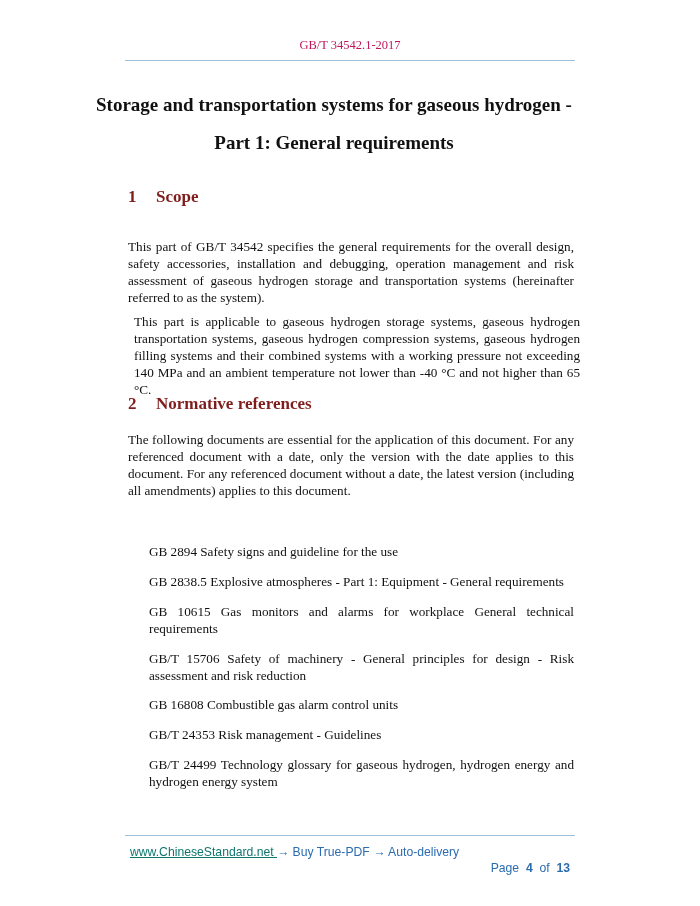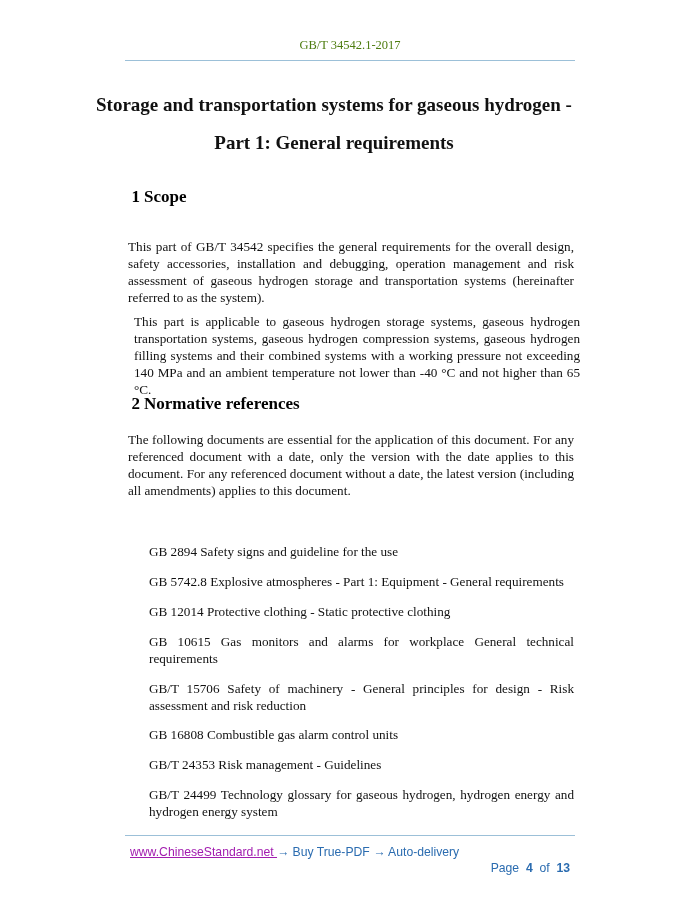--- a/index.html
+++ b/index.html
@@ -15,21 +15,21 @@
       font-family: "Liberation Serif", "DejaVu Serif", serif;
       color: #111111;
     }
     .page-header {
       position: absolute;
       left: 125px;
       top: 38px;
       width: 450px;
       text-align: center;
       font-size: 12.5px;
-      color: #4d7c0f;
+      color: #be185d;
       font-family: "Liberation Serif", serif;
     }
     .header-rule {
       position: absolute;
       left: 125px;
       top: 60px;
       width: 450px;
       height: 0;
       border-top: 1px solid #9cc0d8;
     }
@@ -40,26 +40,25 @@
       width: 500px;
       text-align: center;
       font-weight: bold;
       font-size: 19px;
       line-height: 38px;
       color: #111;
     }
     .doc-title div { white-space: nowrap; }
     .section-heading {
       position: absolute;
-      left: 116px;
+      left: 128px;
       font-weight: bold;
       font-size: 17px;
-      color: #000000;
+      color: #7f1d1d;
       white-space: nowrap;
-      text-align: right;
     }
     .section-heading .num {
       display: inline-block;
       width: 24px;
     }
     .para {
       position: absolute;
       left: 128px;
       width: 446px;
       font-size: 13.2px;
@@ -97,21 +96,21 @@
       position: absolute;
       left: 130px;
       top: 845px;
       width: 445px;
       font-family: "Liberation Sans", "DejaVu Sans", sans-serif;
       font-size: 12.2px;
       color: #2b6cb0;
       white-space: nowrap;
     }
     .footer a {
-      color: #a21caf;
+      color: #0f766e;
       text-decoration: underline;
     }
     .footer .pageinfo {
       position: absolute;
       right: 5px;
       top: 16px;
     }
     .footer .pageinfo b { font-weight: bold; }
   </style>
 </head>
@@ -133,22 +132,21 @@
 <p class="para" style="top:238px;margin:0;">This part of GB/T 34542 specifies the general requirements for the overall design, safety accessories, installation and debugging, operation management and risk assessment of gaseous hydrogen storage and transportation systems (hereinafter referred to as the system).</p>
 <p class="para" style="top:307px;margin:6px;">This part is applicable to gaseous hydrogen storage systems, gaseous hydrogen transportation systems, gaseous hydrogen compression systems, gaseous hydrogen filling systems and their combined systems with a working pressure not exceeding 140 MPa and an ambient temperature not lower than -40 °C and not higher than 65 °C.</p>
 
 <div class="section-heading" style="top:394px;">
   <span class="num">2</span><span style="display:inline-block;width:4px;"></span><span>Normative references</span>
 </div>
 <p class="para" style="top:431px;margin:0;">The following documents are essential for the application of this document. For any referenced document with a date, only the version with the date applies to this document. For any referenced document without a date, the latest version (including all amendments) applies to this document.</p>
 
 <ul class="ref-list">
   <li class="ref-item">GB 2894 Safety signs and guideline for the use</li>
-  <li class="ref-item">GB 5742.8 Explosive atmospheres - Part 1: Equipment - General requirements</li>
-  <li class="ref-item">GB 12014 Protective clothing - Static protective clothing</li>
+  <li class="ref-item">GB 2838.5 Explosive atmospheres - Part 1: Equipment - General requirements</li>
   <li class="ref-item">GB 10615 Gas monitors and alarms for workplace General technical requirements</li>
   <li class="ref-item two-line">GB/T 15706 Safety of machinery - General principles for design - Risk assessment and risk reduction</li>
   <li class="ref-item">GB 16808 Combustible gas alarm control units</li>
   <li class="ref-item">GB/T 24353 Risk management - Guidelines</li>
   <li class="ref-item">GB/T 24499 Technology glossary for gaseous hydrogen, hydrogen energy and hydrogen energy system</li>
 </ul>
 
 <div class="footer-rule"></div>
 <div class="footer">
   <a href="#">www.ChineseStandard.net </a><span>→</span><span> Buy True-PDF </span><span>→</span><span> Auto-delivery</span>

